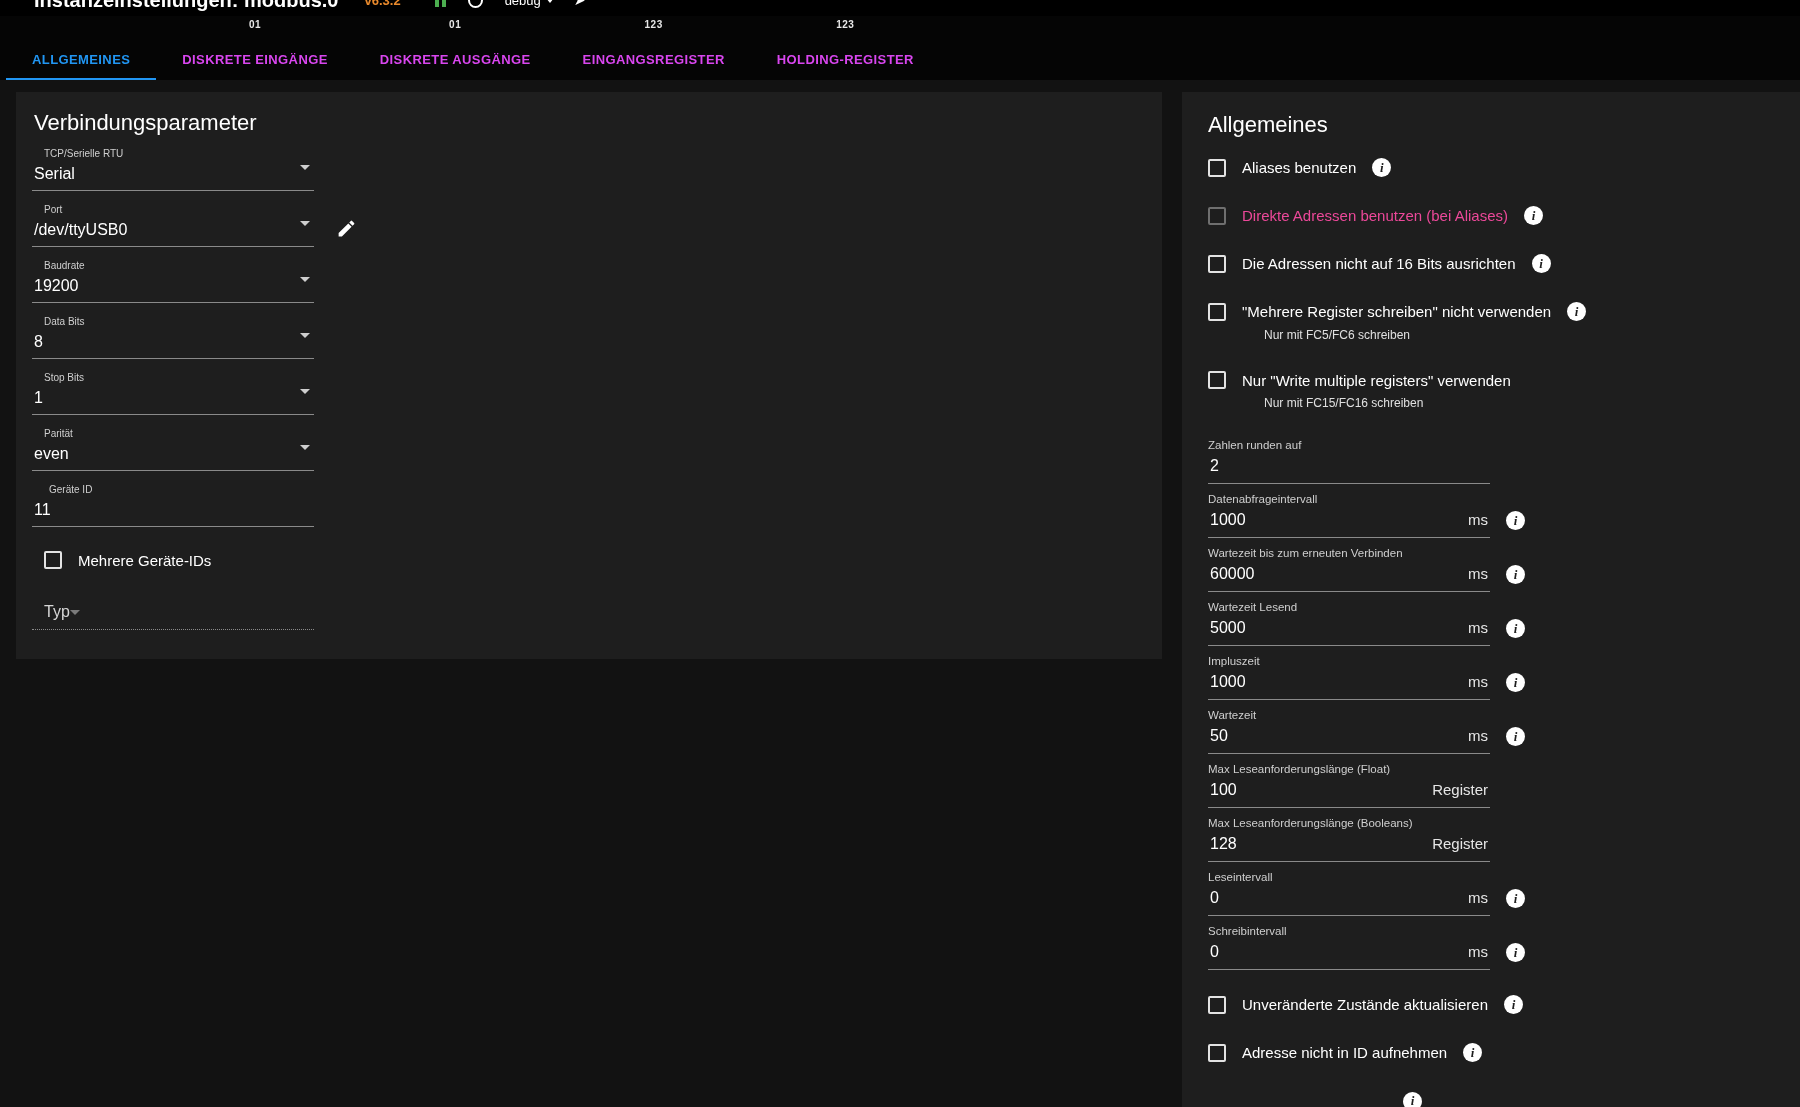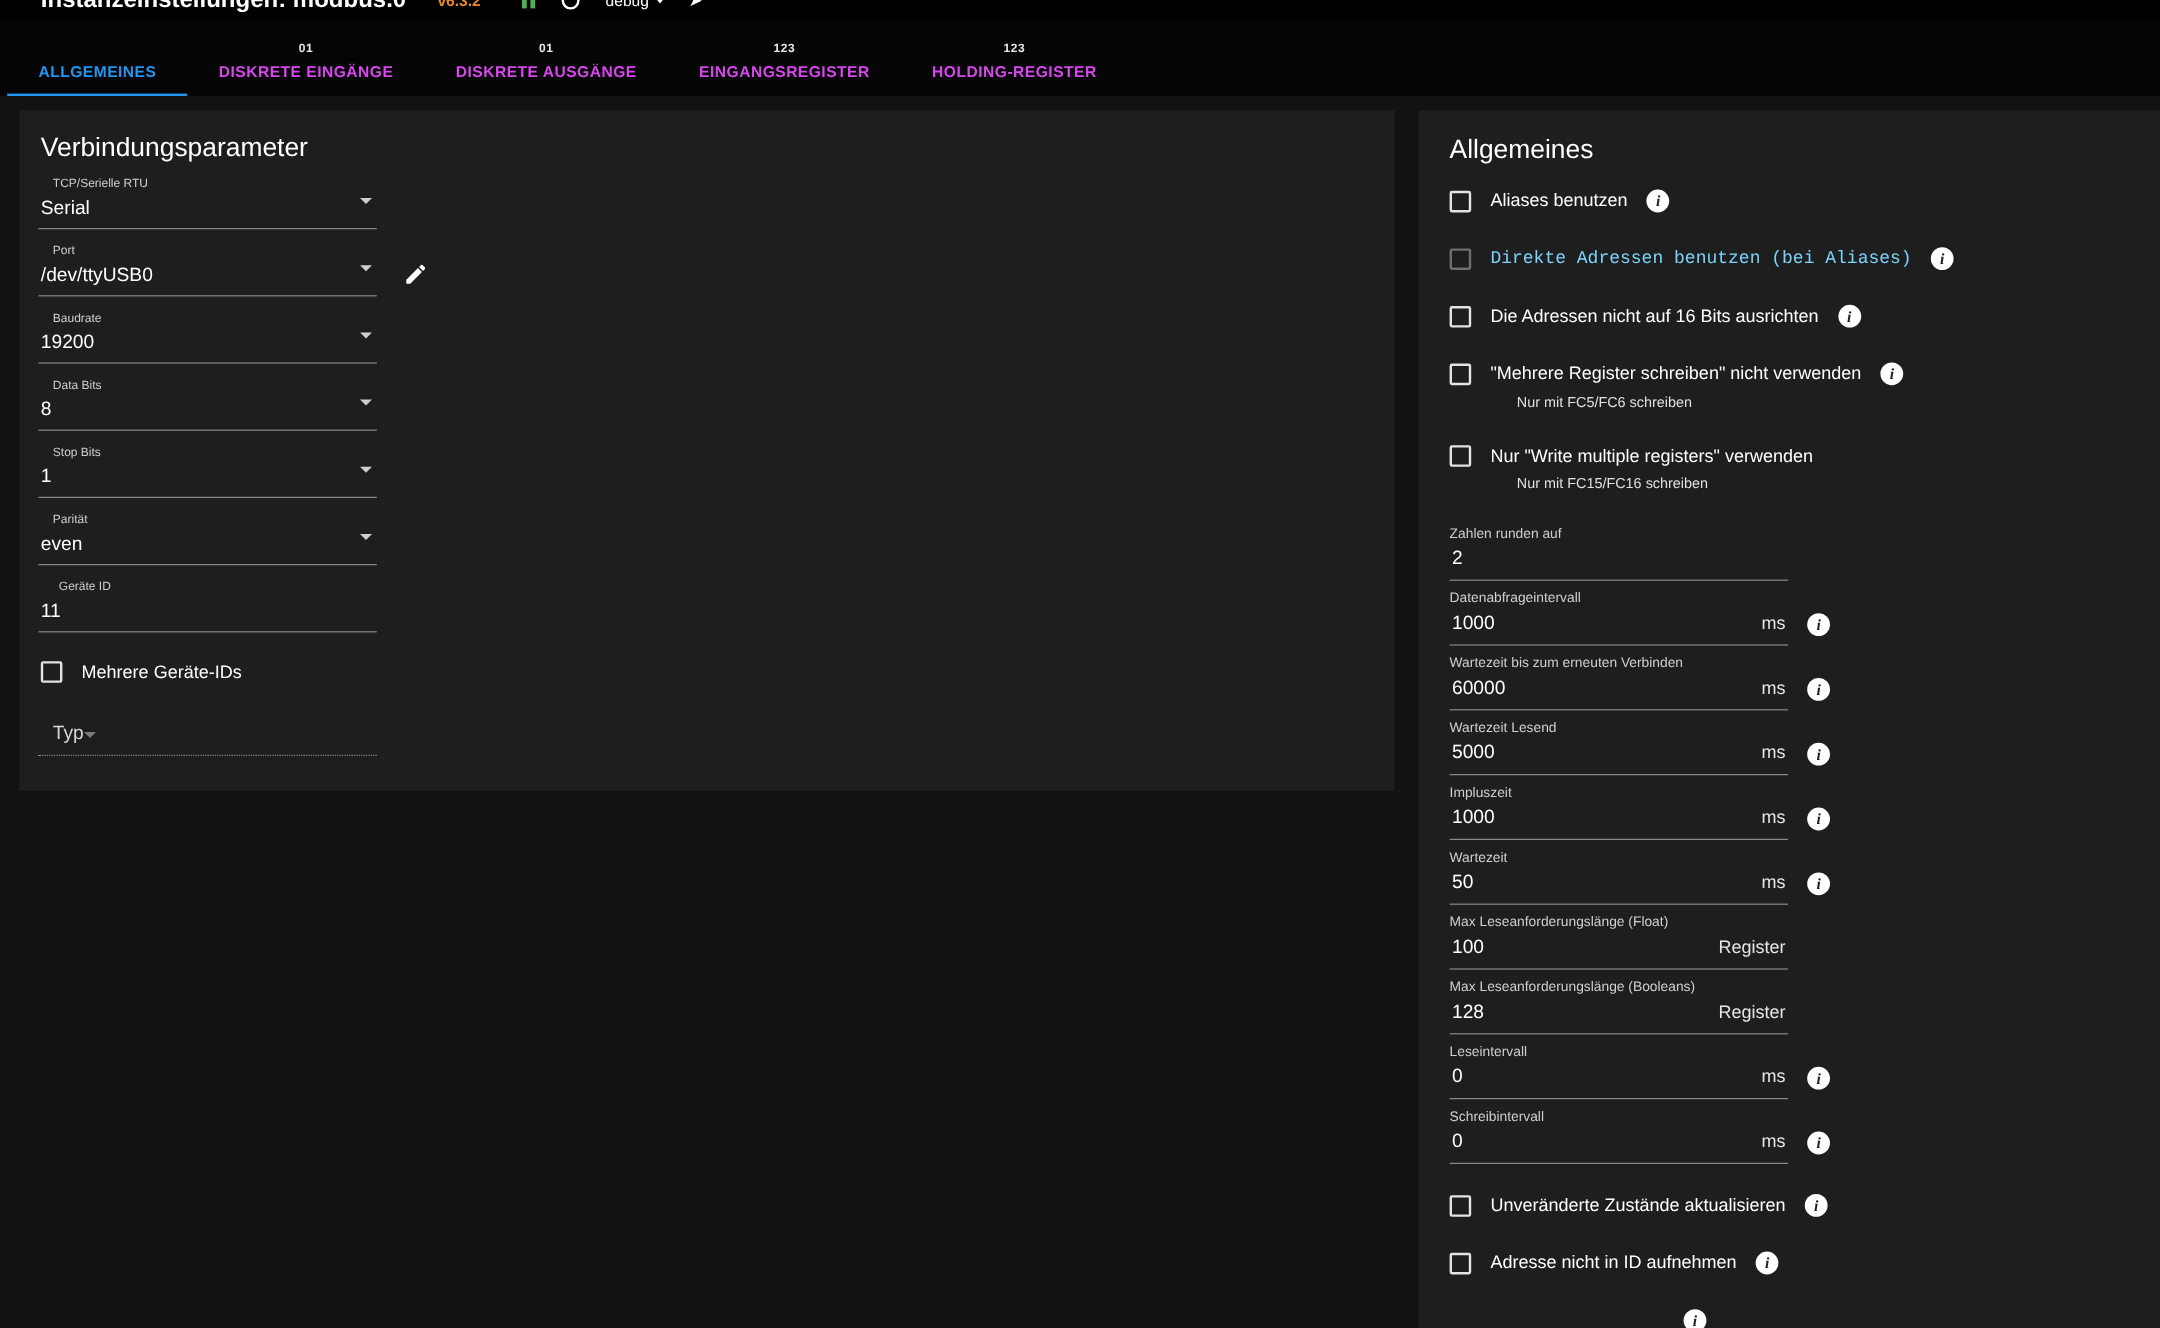--- a/index.html
+++ b/index.html
@@ -18,21 +18,21 @@
   .tb-pause { margin-left:34px; display:flex; gap:3px; }
   .tb-pause i { display:block; width:4px; height:13px; background:#4caf50; }
   .tb-clock { margin-left:22px; width:15px; height:15px; border:2px solid #fff; border-radius:50%; }
   .tb-loglevel { margin-left:22px; font-size:13px; color:#fff; }
   .tb-caret { margin-left:5px; width:0; height:0; border-left:4px solid transparent; border-right:4px solid transparent; border-top:5px solid #fff; }
   .tb-arrow { margin-left:20px; font-size:14px; color:#fff; }
 
   
   .tabbar { position:absolute; top:16px; left:0; right:0; height:64px; background:#050505; display:flex; align-items:stretch; padding-left:6px; }
   .tab { position:relative; display:flex; flex-direction:column; align-items:center; justify-content:flex-end; padding:0 26px 13px; cursor:pointer; }
-  .tab .badge { font-size:10px; font-weight:bold; color:#e8e8e8; height:13px; margin-bottom:4px; letter-spacing:0.5px; }
+  .tab .badge { font-size:10px; font-weight:bold; color:#e8e8e8; height:13px; margin-bottom:20px; letter-spacing:0.5px; }
   .tab .tlabel { font-size:13px; font-weight:700; letter-spacing:0.4px; color:#d946ef; white-space:nowrap; }
   .tab.active .tlabel { color:#2196f3; }
   .tab.active::after { content:""; position:absolute; left:0; right:0; bottom:0; height:2px; background:#2196f3; }
 
   
   .panel { position:absolute; background:#1e1e1e; }
   .panel-left  { left:16px;  top:92px; width:1146px; height:567px; padding:16px 0 0 16px; }
   .panel-right { left:1182px; top:92px; width:618px;  height:1015px; padding:14px 0 0 26px; overflow:hidden; }
   .panel-title { font-size:22px; font-weight:400; color:#fff; }
   .panel-left .panel-title { margin:2px 0 12px 2px; }
@@ -40,25 +40,25 @@
 
   
   .field { width:282px; margin-bottom:13px; }
   .flabel { font-size:10px; color:#cfcfcf; margin:0 0 2px 12px; }
   .flabel.noindent { margin-left:17px; }
   .fvalue { display:flex; justify-content:space-between; border-bottom:1px solid #8a8a8a; padding:4px 4px 7px 2px; font-size:16px; color:#fff; }
   .sel-arrow { width:0; height:0; border-left:5px solid transparent; border-right:5px solid transparent; border-top:5px solid #cfcfcf; }
   .edit-pencil { position:absolute; left:320px; top:126px; cursor:pointer; }
 
   .cbrow { display:flex; align-items:center; gap:16px; cursor:pointer; }
-  .panel-left .cbrow { margin:24px 0 0 2px; }
+  .panel-left .cbrow { margin:24px 0 0 12px; }
   .cbox { flex:0 0 auto; width:18px; height:18px; border:2px solid #e3e3e3; border-radius:2px; }
   .cbox.disabled { border-color:#6f6f6f; }
   .clabel { font-size:15px; color:#fff; white-space:nowrap; }
-  .clabel.disabled { color:#7dd3fc;font-family:Liberation Mono, monospace; }
+  .clabel.disabled { color:#ec4899; }
 
   .typ-field { width:282px; margin-top:30px; }
   .typ-value { display:flex; align-items:center; justify-content:flex-start; border-bottom:1px dotted #8a8a8a; padding:4px 4px 8px 12px; font-size:16px; color:#d6d6d6; }
   .typ-value .sel-arrow { border-top-color:#7a7a7a; }
 
   
   .info { flex:0 0 auto; width:19px; height:19px; border-radius:50%; background:#fff; color:#1e1e1e;
           display:inline-flex; align-items:center; justify-content:center;
           font-family:"Liberation Serif", serif; font-weight:bold; font-style:italic; font-size:13px; cursor:pointer; }
   .cgroup { margin-bottom:29px; }

